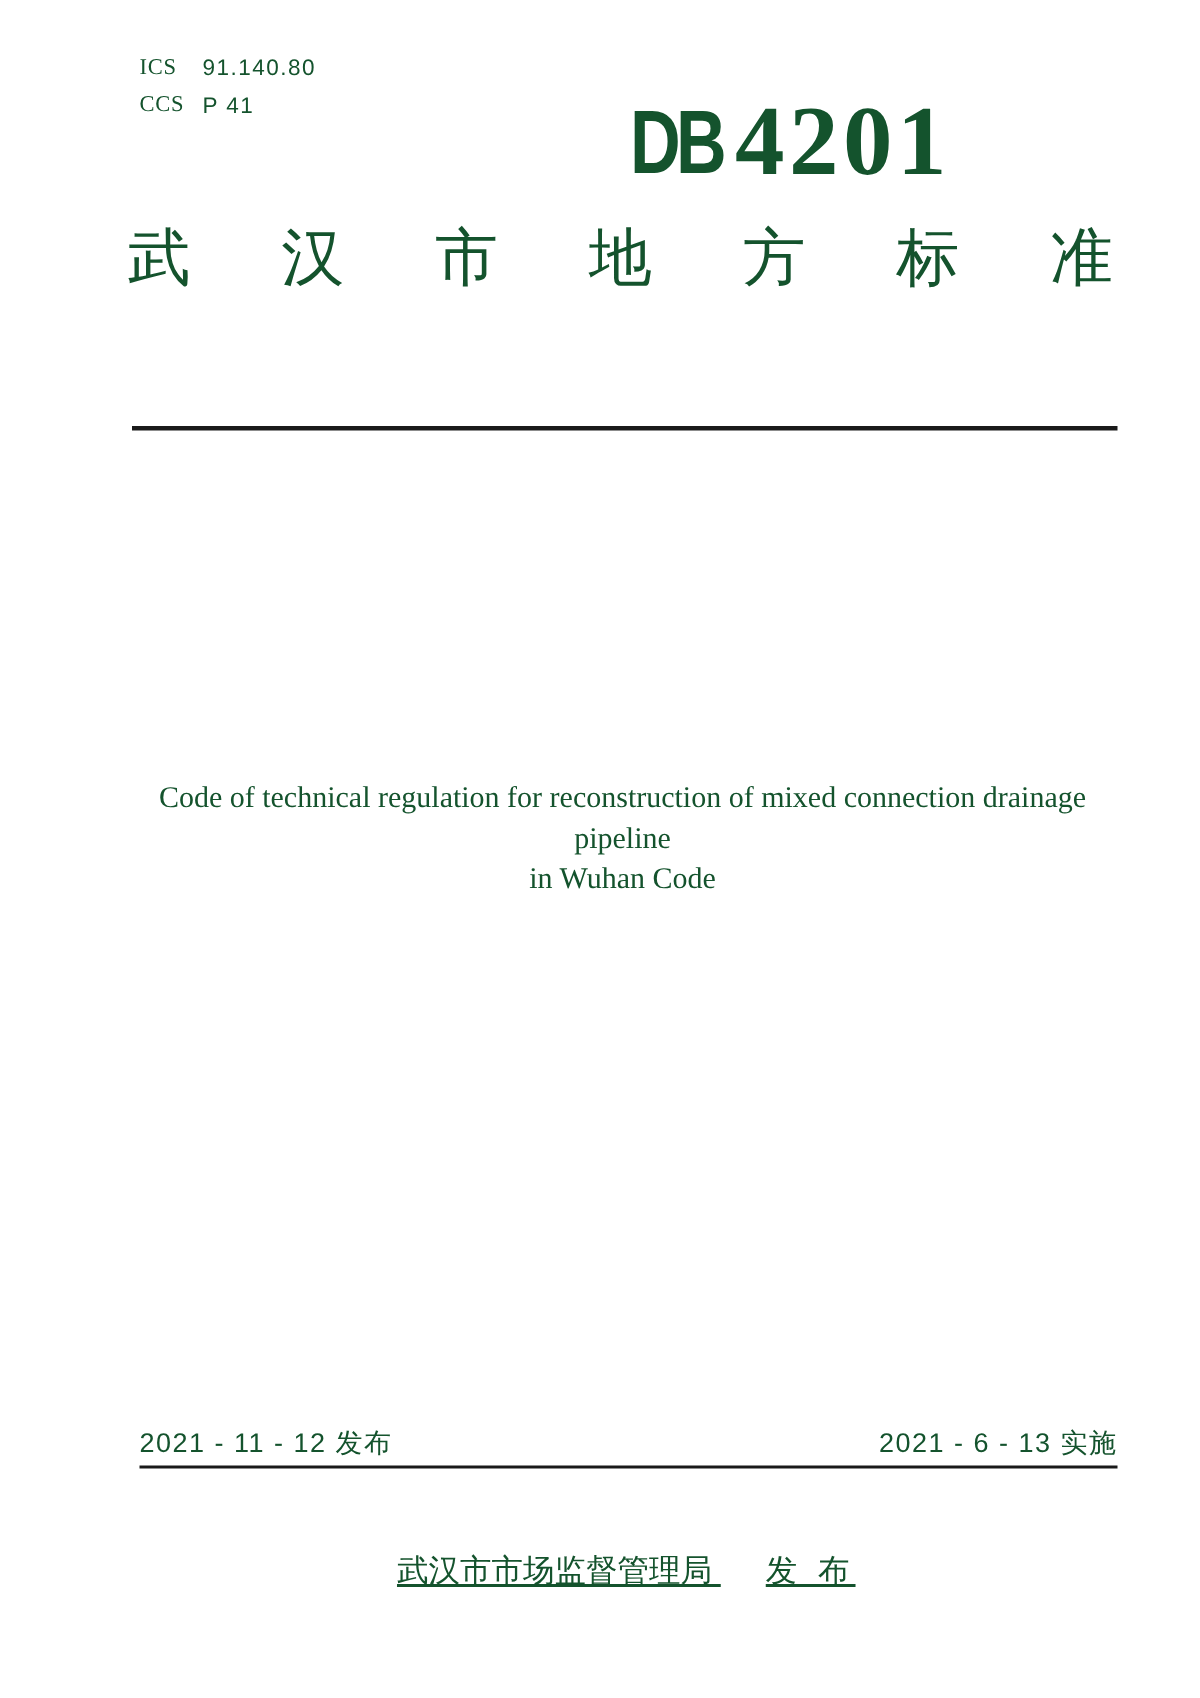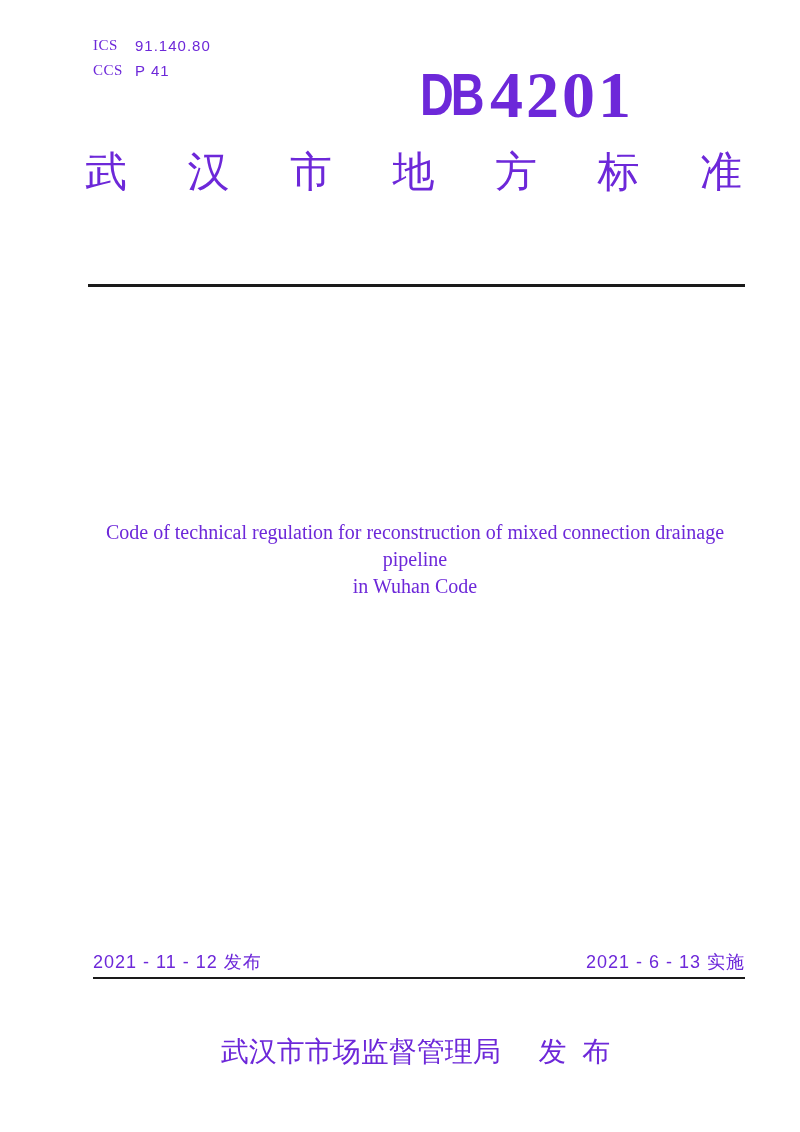--- a/index.html
+++ b/index.html
@@ -1,21 +1,21 @@
 <!DOCTYPE html>
 <html><head>
 <meta charset="utf-8">
 <style>
   html, body { margin: 0; padding: 0; background: #ffffff; }
   .page {
     position: relative;
     width: 800px;
     height: 1132px;
     background: #ffffff;
-    color: #6d28d9;
+    color: #14532d;
     font-family: "Liberation Sans", sans-serif;
     overflow: hidden;
   }
 
   
   .ics-block {
     position: absolute;
     left: 93px;
     top: 33px;
     font-size: 15px;
@@ -141,23 +141,24 @@
     right: 55px;
     height: 2px;
     background: #1a1a1a;
   }
   .issuer-line {
     position: absolute;
     top: 1033px;
     left: 90px;
     right: 55px;
     text-align: center;
-    font-size: 28px;
+    font-size: 21px;
     font-weight: 500;
     white-space: nowrap;
+    text-decoration: underline;
   }
   .issuer-line .release {
     margin-left: 30px;
     letter-spacing: 4px;
   }
 </style>
 </head>
 <body>
 
 <div class="page">

